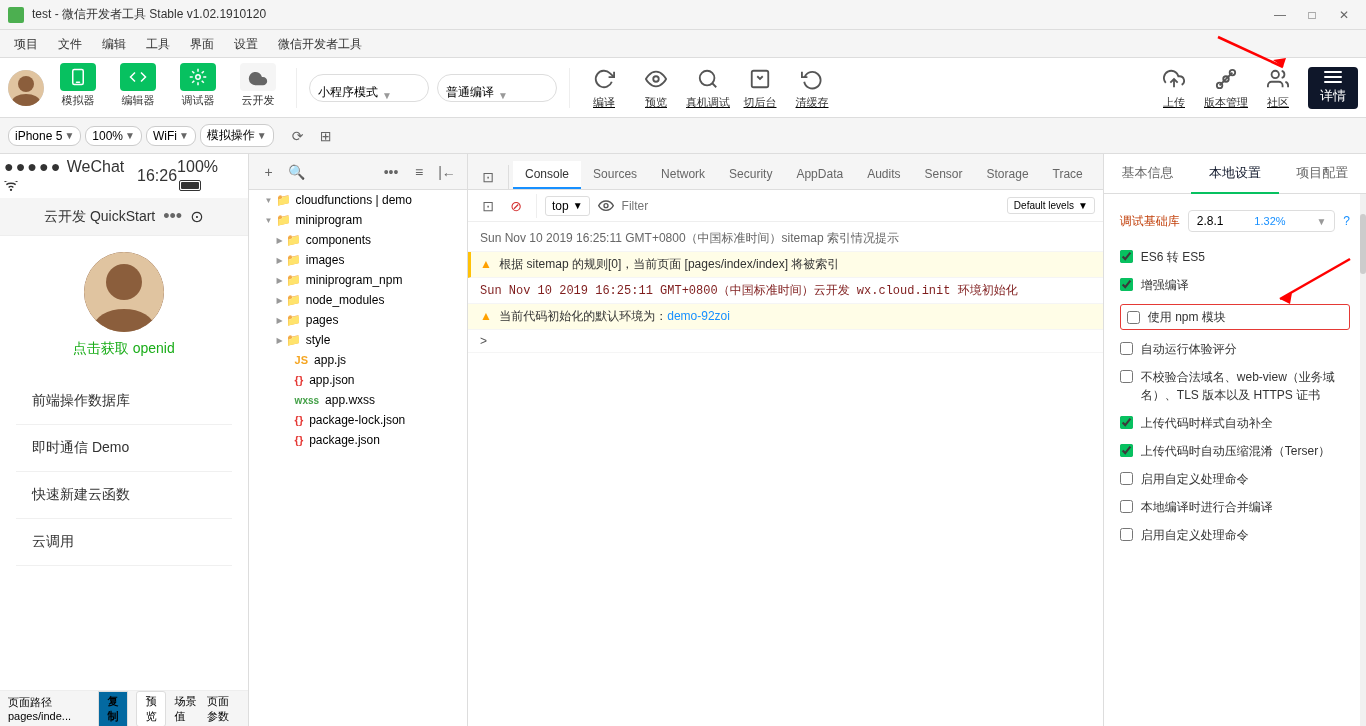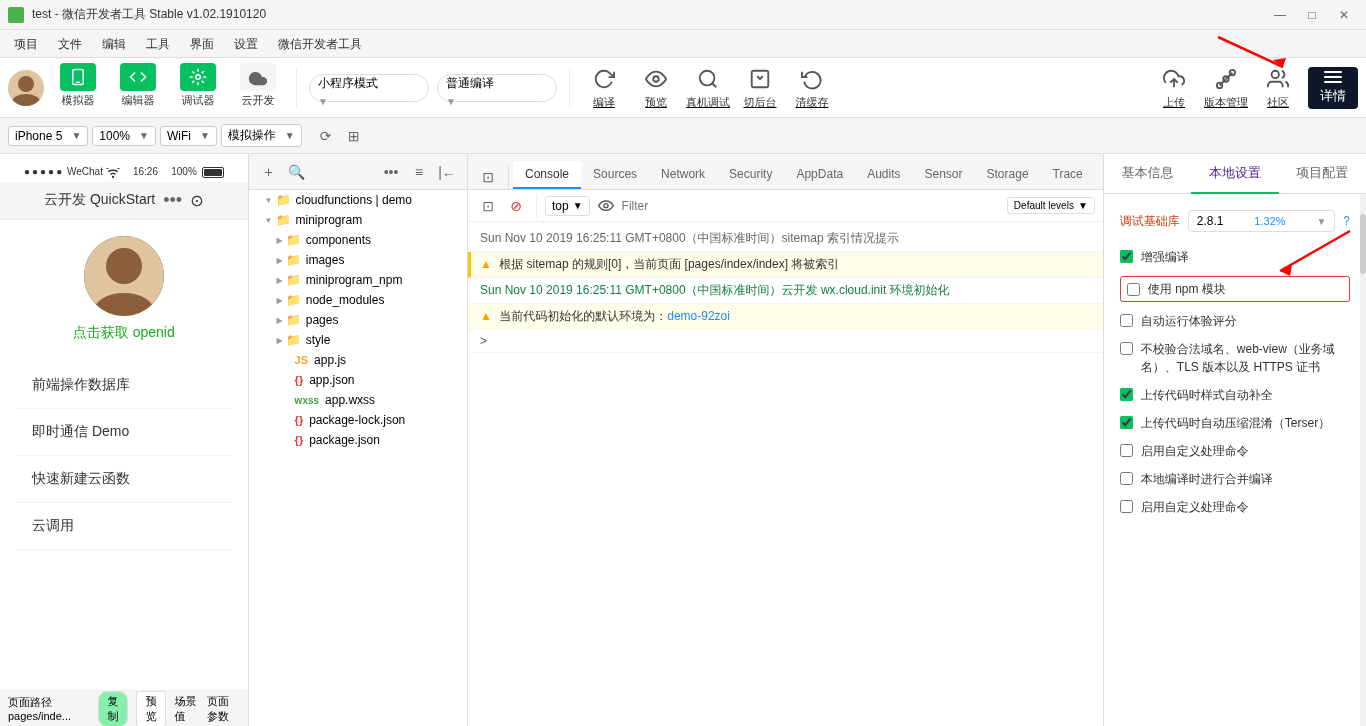--- a/index.html
+++ b/index.html
@@ -52,64 +52,63 @@
       width: 36px; height: 28px; border-radius: 4px;
       display: flex; align-items: center; justify-content: center;
       font-size: 16px; font-weight: bold;
     }
     .tool-btn-label { font-size: 11px; color: #333; }
     .btn-green { background: #07c160; color: white; }
     .toolbar-sep { width: 1px; height: 40px; background: #eee; margin: 0 4px; }
     .toolbar-select {
       height: 28px; border: 1px solid #ddd; border-radius: 14px;
       padding: 0 8px; font-size: 12px; background: white;
-      display: flex; align-items: flex-start; gap: 4px; cursor: pointer; min-width: 120px; flex-direction: column;
+      display: flex; align-items: flex-end; gap: 4px; cursor: pointer; min-width: 120px;
     }
     .toolbar-select-arrow { font-size: 10px; color: #999; }
 
     .toolbar-action { display: flex; flex-direction: column; align-items: center; min-width: 44px; cursor: pointer; gap: 2px; text-decoration: underline; }
     .toolbar-action-icon { width: 28px; height: 28px; display: flex; align-items: center; justify-content: center; font-size: 18px; color: #555; }
     .toolbar-action-label { font-size: 11px; color: #333; }
 
     
     .device-bar {
       height: 36px;
       background: #f5f5f5;
       border-bottom: 1px solid #ddd;
       display: flex;
       align-items: center;
       padding: 0 8px;
       gap: 4px;
     }
-    .device-select { display: flex; align-items: center; gap: 9px; padding: 2px 6px; border: 1px solid #ccc; border-radius: 3px; cursor: pointer; font-size: 12px; background: white; }
+    .device-select { display: flex; align-items: center; gap: 2px; padding: 2px 6px; border: 1px solid #ccc; border-radius: 9px; cursor: pointer; font-size: 12px; background: white; }
     .device-icon { font-size: 10px; color: #666; }
 
     
     .main-layout {
       display: flex;
       height: calc(726px - 30px - 28px - 60px - 36px);
     }
 
     
     .phone-panel {
       width: 340px;
       background: #fff;
       border-right: 1px solid #ddd;
       display: flex;
       flex-direction: column;
     }
     .phone-status-bar {
       background: #fff;
-      padding: 4px 24px;
+      padding: 4px 4px;
       display: flex;
       align-items: center;
       justify-content: space-between;
-      font-size: 10px;
+      font-size: 16px;
       color: #333;
-      margin-top: 8px;
     }
     .phone-dots { letter-spacing: 2px; }
     .phone-header {
       background: #f5f5f5;
       padding: 8px 16px;
       display: flex;
       align-items: center;
       justify-content: center;
       font-size: 14px;
       color: #333;
@@ -197,21 +196,21 @@
     .right-tab {
       flex: 1;
       text-align: center;
       padding: 10px 0;
       font-size: 13px;
       color: #666;
       cursor: pointer;
       border-bottom: 2px solid transparent;
     }
     .right-tab.active {
-      color: #4c1d95;
+      color: #0f172a;
       border-bottom: 2px solid #07c160;
       font-weight: 500;
     }
     .right-content { flex: 1; padding: 16px; overflow-y: auto; }
     .checkbox-row { display: flex; align-items: flex-start; margin-bottom: 10px; gap: 8px; }
     .checkbox-row input { margin-top: 2px; }
     .checkbox-label { font-size: 12px; color: #333; line-height: 1.5; }
     .debug-lib-row { display: flex; align-items: center; margin-bottom: 16px; gap: 8px; }
     .debug-lib-label { font-size: 12px; color: #c2410c; white-space: nowrap; }
     .help-icon { color: #1890ff; cursor: pointer; }
@@ -512,21 +511,21 @@
       </div>
       <div class="openid-link">点击获取 openid</div>
       <div class="phone-menu-item">前端操作数据库</div>
       <div class="phone-menu-item">即时通信 Demo</div>
       <div class="phone-menu-item">快速新建云函数</div>
       <div class="phone-menu-item">云调用</div>
     </div>
 
     <div style="height:36px;border-top:1px solid #eee;display:flex;align-items:center;padding:0 8px;gap:8px;font-size:11px;background:#f5f5f5;">
       <span>页面路径  pages/inde...</span>
-      <button style="border:1px solid #ddd;background:#86efac;border-radius:9px;padding:2px 6px;font-size:11px;cursor:pointer;">复制</button>
+      <button style="border:1px solid #ddd;background:#0369a1;border-radius:1px;padding:2px 6px;font-size:11px;cursor:pointer;font-weight:bold;">复制</button>
       <button style="border:1px solid #ddd;background:white;border-radius:3px;padding:2px 6px;font-size:11px;cursor:pointer;">预览</button>
       <span>场景值</span>
       <span>页面参数</span>
     </div>
   </div>
 
   <div class="file-panel">
     <div class="file-panel-header">
       <div class="file-toolbar-btn">+</div>
       <div class="file-toolbar-btn">🔍</div>
@@ -647,21 +646,21 @@
 
     <div class="console-content">
       <div class="log-entry">
         <span style="color:#666;">Sun Nov 10 2019 16:25:11 GMT+0800（中国标准时间）sitemap 索引情况提示</span>
       </div>
       <div class="log-entry warning">
         <span class="log-warn-icon">▲</span>
         <span>根据 sitemap 的规则[0]，当前页面 [pages/index/index] 将被索引</span>
       </div>
       <div class="log-entry">
-        <span style="color:#15803d;">Sun Nov 10 2019 16:25:11 GMT+0800（中国标准时间）云开发 wx.cloud.init 环境初始化</span>
+        <span style="color:#7f1d1d;font-family:Liberation Mono, monospace;">Sun Nov 10 2019 16:25:11 GMT+0800（中国标准时间）云开发 wx.cloud.init 环境初始化</span>
       </div>
       <div class="log-entry warning-light" style="background:#fffde7;">
         <span class="log-warn-icon">▲</span>
         <span>当前代码初始化的默认环境为：<span class="log-link">demo-92zoi</span></span>
       </div>
       <div class="log-entry">
         <span style="color:#555;">&gt;</span>
       </div>
     </div>
   </div>
@@ -677,20 +676,24 @@
       <div class="debug-lib-row">
         <span class="debug-lib-label">调试基础库</span>
         <div style="border:1px solid #ddd;border-radius:4px;padding:3px 8px;font-size:12px;flex:1;display:flex;justify-content:space-between;align-items:center;">
           <span>2.8.1</span>
           <span style="color:#1890ff;font-size:11px;">1.32%</span>
           <span style="font-size:10px;color:#999;">▼</span>
         </div>
         <span class="help-icon">?</span>
       </div>
 
+      <div class="checkbox-row">
+        <input type="checkbox" checked="" style="accent-color: rgb(7, 193, 96);">
+        <label class="checkbox-label">ES6 转 ES5</label>
+      </div>
 
       <div class="checkbox-row">
         <input type="checkbox" checked="" style="accent-color: rgb(7, 193, 96);">
         <label class="checkbox-label">增强编译</label>
       </div>
 
       <div style="position:relative;margin-bottom:10px;">
 
         <svg style="position:absolute;top:-55px;right:-20px;z-index:10;" width="120" height="60" viewBox="0 0 120 60">
           <line x1="100" y1="10" x2="30" y2="50" stroke="red" stroke-width="2.5"></line>

